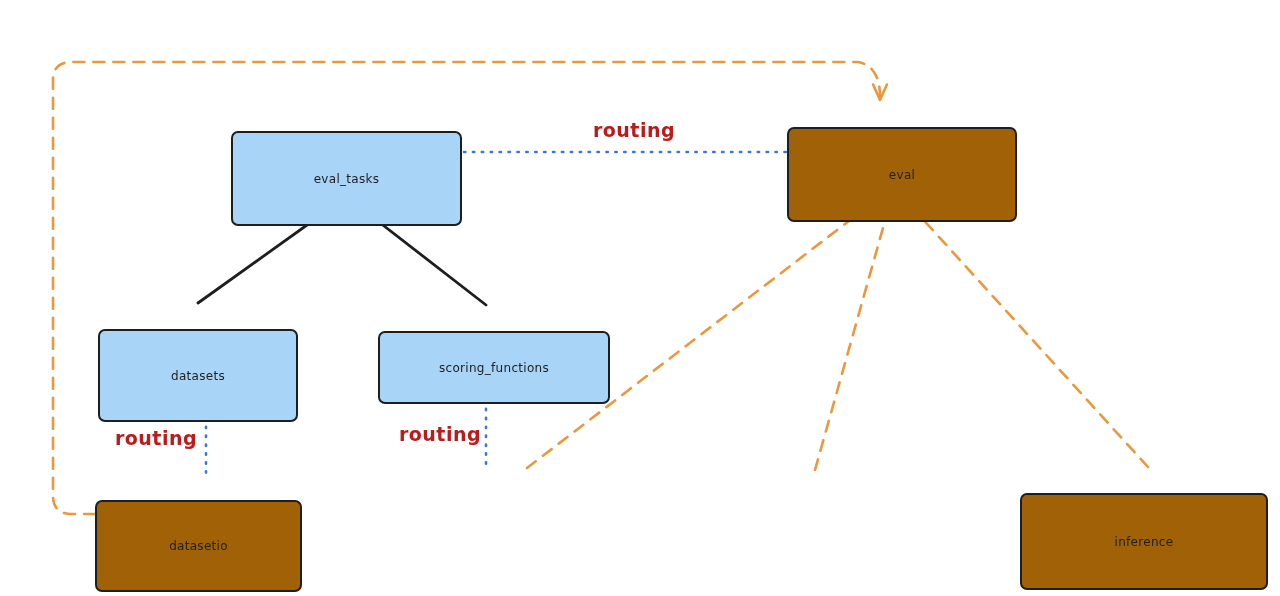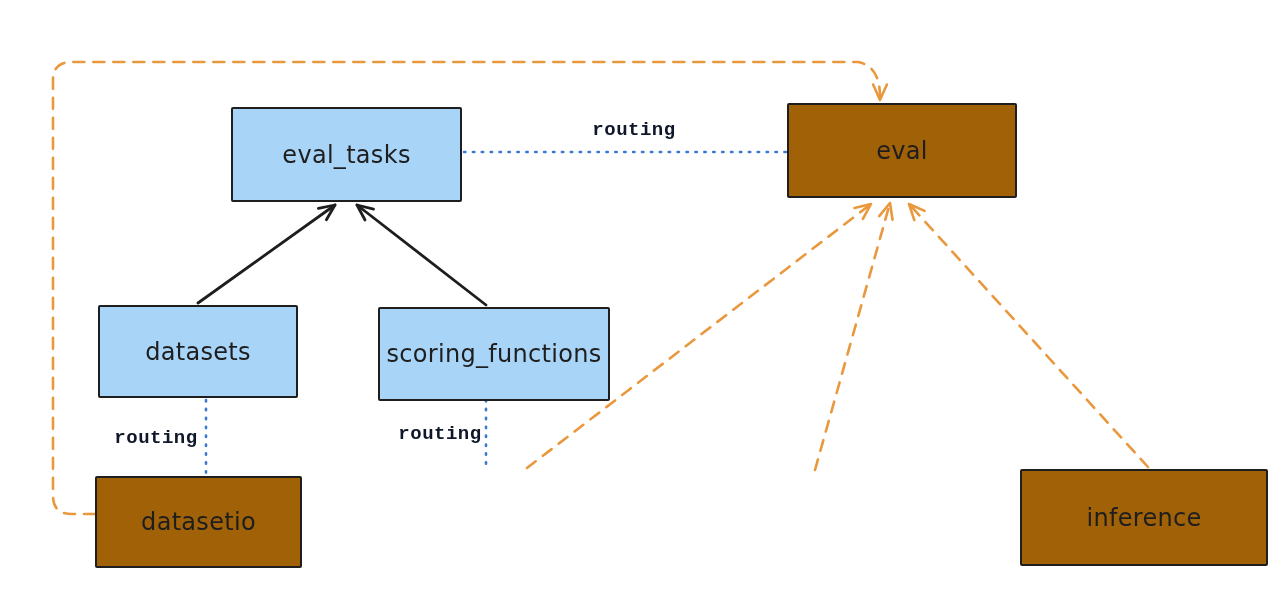--- a/index.html
+++ b/index.html
@@ -4,32 +4,33 @@
 <style>
   html,body { margin:0; padding:0; background:#ffffff; }
   .canvas {
     position:relative; width:1280px; height:596px; background:#ffffff;
     font-family:"DejaVu Sans", sans-serif; overflow:hidden;
   }
   svg.edge-layer { position:absolute; left:0; top:0; width:1280px; height:596px; }
 
   .node {
     position:absolute; box-sizing:border-box;
-    border:2.6px solid #1e1e1e; border-radius:2px;
+    border:2.6px solid #1e1e1e; border-radius:7px;
     display:flex; align-items:center; justify-content:center;
-    font-size:24px; color:#1e1e1e; letter-spacing:0.3px;
+    font-size:12px; color:#1e1e1e; letter-spacing:0.3px;
     cursor:pointer;
+    margin-top:24px;
   }
   .node-blue  { background:#a8d4f8; }
   .node-green { background:#a16207; }
 
   .edge-label {
     position:absolute; transform:translate(-50%,-50%);
-    color:#0f172a; font-size:19px; font-weight:bold; letter-spacing:0.5px;
-    white-space:nowrap; cursor:pointer;font-family:Liberation Mono, monospace;
+    color:#b91c1c; font-size:19px; font-weight:bold; letter-spacing:0.5px;
+    white-space:nowrap; cursor:pointer;
   }
 
   .edge-black  { stroke:#1e1e1e; stroke-width:2.8; fill:none; stroke-linecap:round; }
   .edge-blue   { stroke:#3b79d1; stroke-width:2.6; fill:none; stroke-linecap:round; stroke-dasharray:1.4 7.5; }
   .edge-orange { stroke:#e9983d; stroke-width:2.6; fill:none; stroke-linecap:round; stroke-dasharray:11 9; }
   .head-black  { stroke:#1e1e1e; stroke-width:2.8; fill:none; stroke-linecap:round; stroke-linejoin:round; }
   .head-orange { stroke:#e9983d; stroke-width:2.6; fill:none; stroke-linecap:round; stroke-linejoin:round; }
 </style>
 </head>
 <body>
@@ -63,21 +64,21 @@
   </div>
 
   <div class="node node-green" style="left:787px; top:103px; width:230px; height:95px;">
     <span>eval</span>
   </div>
 
   <div class="node node-blue" style="left:98px; top:305px; width:200px; height:93px;">
     <span>datasets</span>
   </div>
 
-  <div class="node node-blue" style="left:378px; top:307px; width:232px; height:94px;">
+  <div class="node node-blue" style="left:378px; top:307px; width:232px; height:73px;">
     <span>scoring_functions</span>
   </div>
 
   <div class="node node-green" style="left:95px; top:476px; width:207px; height:92px;">
     <span>datasetio</span>
   </div>
 
 
 
   <div class="node node-green" style="left:1020px; top:469px; width:248px; height:97px;">

